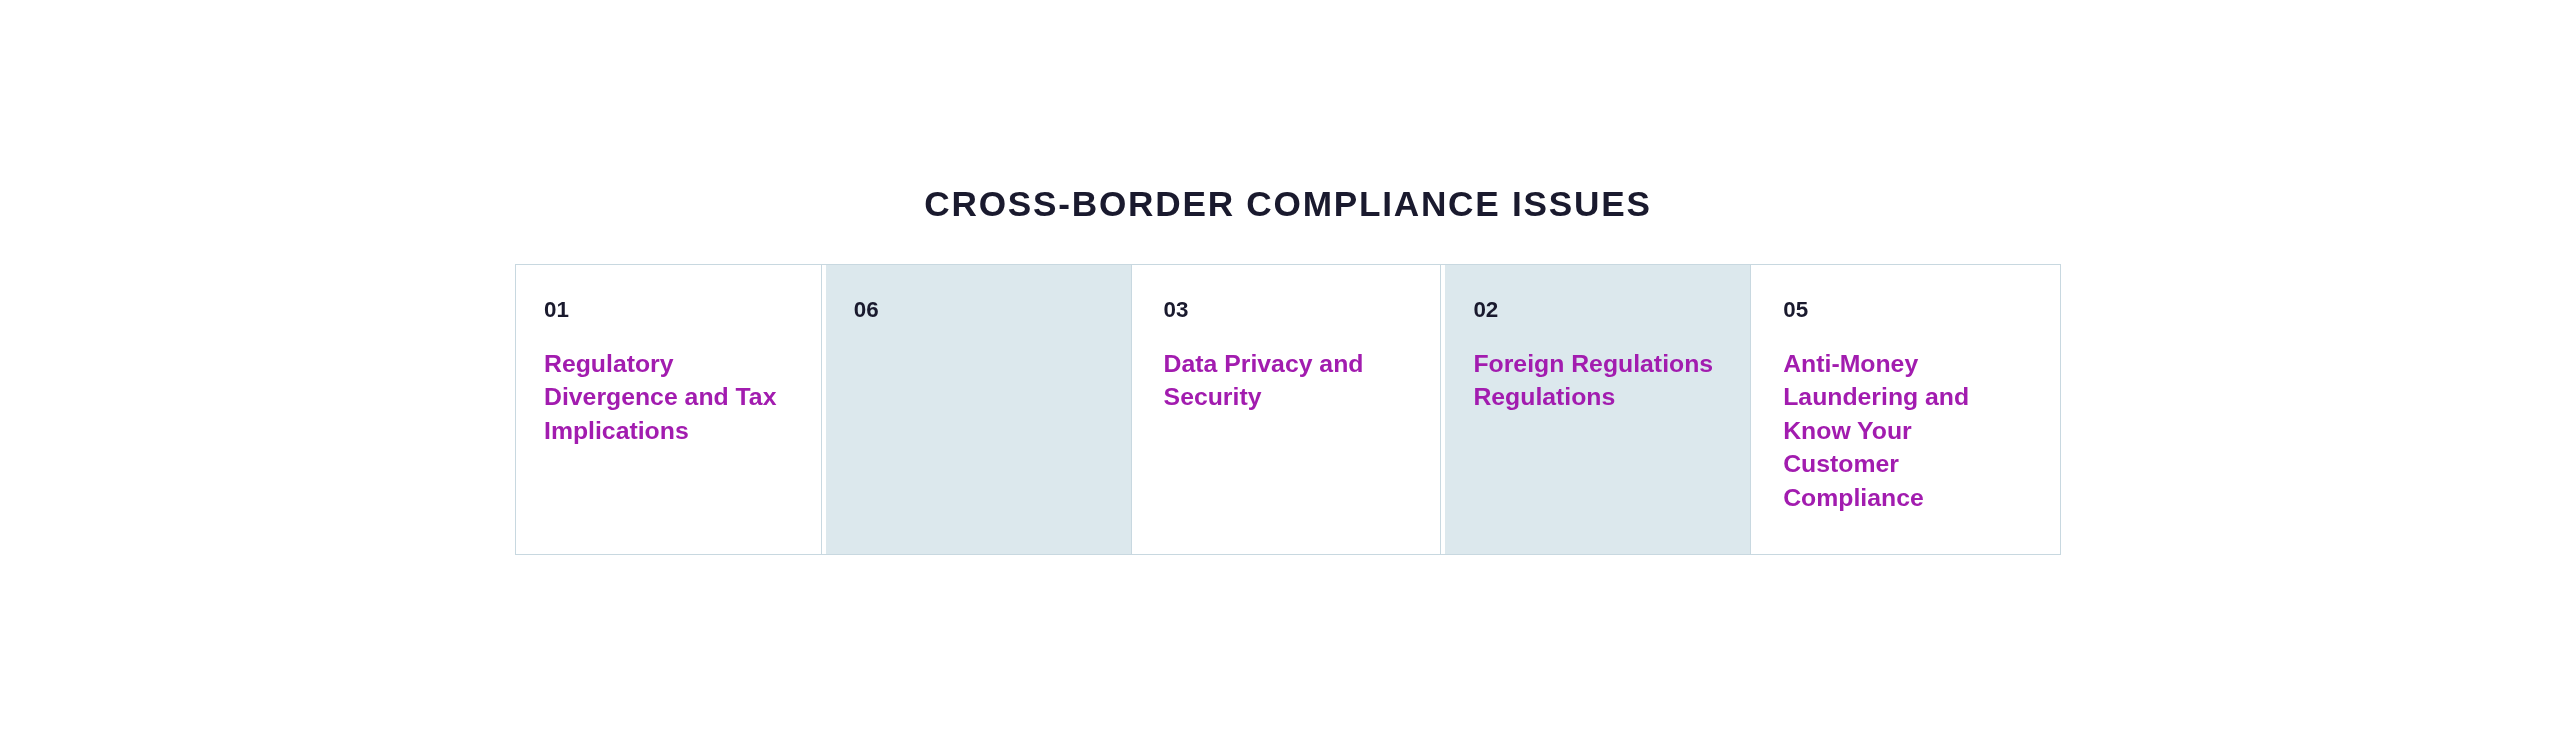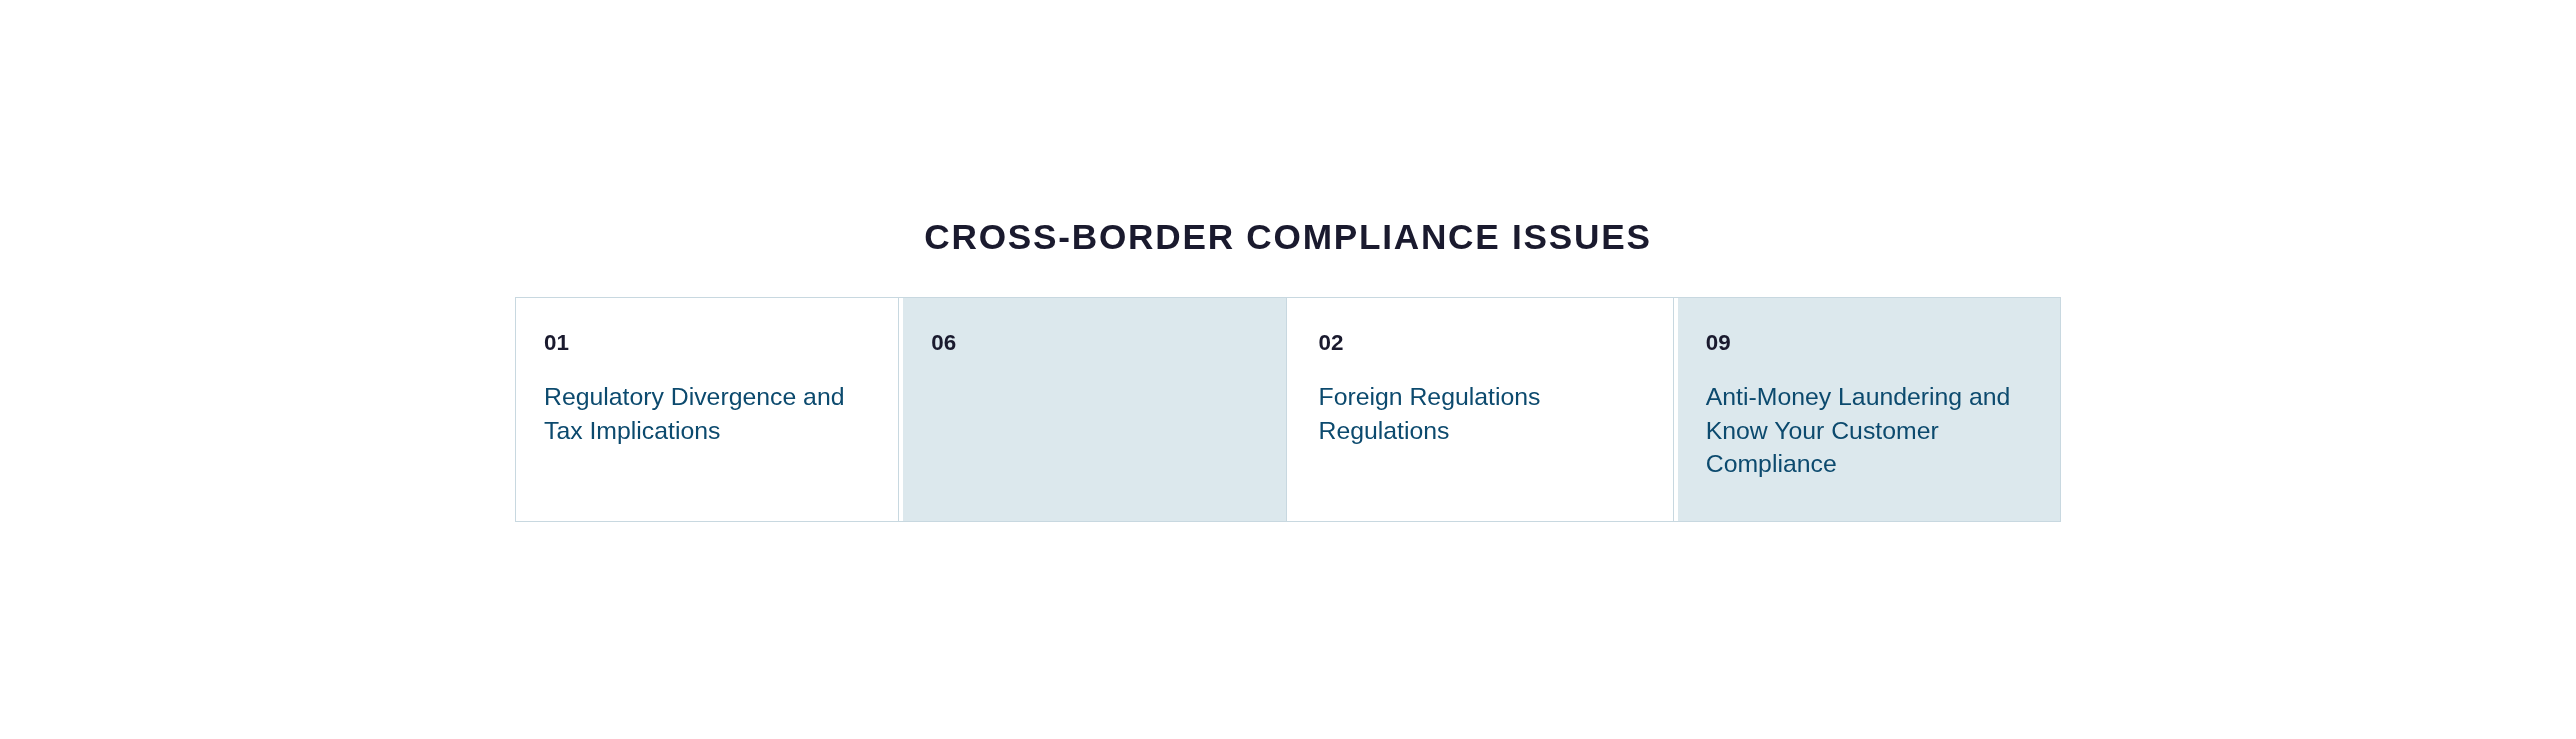--- a/index.html
+++ b/index.html
@@ -61,43 +61,47 @@
     .card-number {
       font-size: 1.4rem;
       font-weight: 900;
       color: #1a1a2e;
       margin-bottom: 24px;
       display: block;
     }
 
     .card-title {
       font-size: 1.55rem;
-      font-weight: 400;
-      color: #0c4a6e;
+      font-weight: 700;
+      color: #a21caf;
       line-height: 1.35;
     }
   </style>
 </head>
 <body>
 
 <div class="container">
   <h1 class="main-title">CROSS-BORDER COMPLIANCE ISSUES</h1>
 
   <div class="cards-wrapper">
 
   <div class="card">
         <span class="card-number">01</span>
         <div class="card-title">Regulatory Divergence and Tax Implications</div>
       </div>
       <div class="card">
         <span class="card-number">06</span>
       </div>
       <div class="card">
+        <span class="card-number">03</span>
+        <div class="card-title">Data Privacy and Security</div>
+      </div>
+      <div class="card">
         <span class="card-number">02</span>
         <div class="card-title">Foreign Regulations Regulations</div>
       </div>
       <div class="card">
-        <span class="card-number">09</span>
+        <span class="card-number">05</span>
         <div class="card-title">Anti-Money Laundering and Know Your Customer Compliance</div>
       </div>
     </div>
 </div>
 
 
 </body></html>

